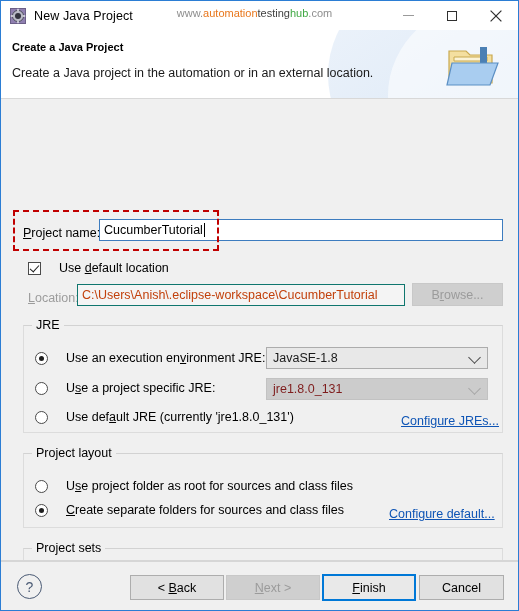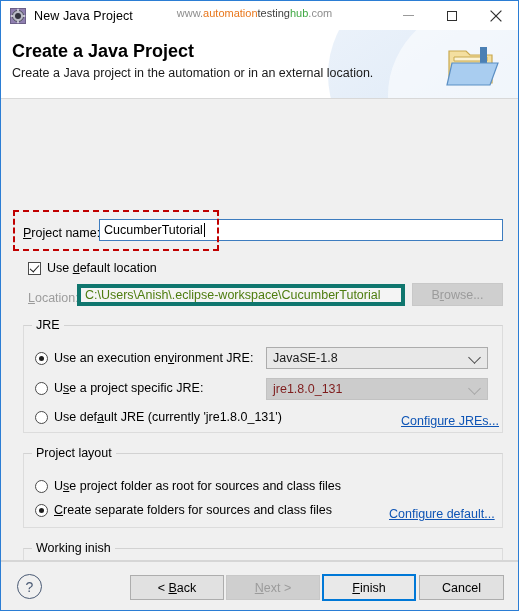--- a/index.html
+++ b/index.html
@@ -110,21 +110,21 @@
     width: 210px;
     height: 190px;
     border-radius: 50%;
     background: #ffffff;
     opacity: 0.55;
   }
   .header-title {
     position: absolute;
     left: 11px;
     top: 11px;
-    font-size: 18px;
+    font-size: 11px;
     font-weight: bold;
     color: #000000;
   }
   .header-sub {
     position: absolute;
     left: 11px;
     top: 36px;
     font-size: 12.5px;
     color: #1a1a1a;
   }
@@ -169,22 +169,22 @@
   }
   .caret {
     display: inline-block;
     width: 1px;
     height: 14px;
     background: #000;
     margin-left: 1px;
   }
   .textfield.readonly {
     background: #f4f4f4;
-    border: 4px solid #0f766e;
-    color: #4d7c0f;
+    border: 1px solid #0f766e;
+    color: #c2410c;
   }
 
   
   .cb {
     width: 13px; height: 13px;
     box-sizing: border-box;
     border: 1px solid #4a4a4a;
     background: #ffffff;
     display: inline-block;
     position: relative;
@@ -213,21 +213,21 @@
   }
   .rb.on::after {
     content: "";
     position: absolute;
     left: 3px; top: 3px;
     width: 5px; height: 5px;
     border-radius: 50%;
     background: #1f1f1f;
   }
 
-  .ck-row { display: flex; align-items: center; gap: 6px; }
+  .ck-row { display: flex; align-items: center; gap: 18px; }
 
   
   .group {
     position: absolute;
     box-sizing: border-box;
     border: 1px solid #dcdcdc;
     border-top: 1px solid #d2d2d2;
     background: transparent;
   }
   .group-title {
@@ -460,21 +460,21 @@
 
     <div class="row ck-row" style="left:34px; top:404px;">
       <span class="rb on"></span>
       <span class="lbl"><span></span><span class="u">C</span><span>reate separate folders for sources and class files</span></span>
     </div>
     <div class="row" style="left:388px; top:405px;">
       <span class="link">Configure default...</span>
     </div>
 
     <div class="group" style="left:22px; top:449px; width:480px; height:86px;">
-      <span class="group-title">Working inish</span>
+      <span class="group-title">Project sets</span>
     </div>
 
     <div class="row ck-row" style="left:34px; top:476px;">
       <span class="cb"></span>
       <span class="lbl"><span>Add projec</span><span class="u">t</span><span> to working sets</span></span>
     </div>
     <div class="btn" style="position:absolute; left:395px; top:472px; width:94px; height:24px;">
       <span><span>Ne</span><span class="u">w</span><span>...</span></span>
     </div>
 

